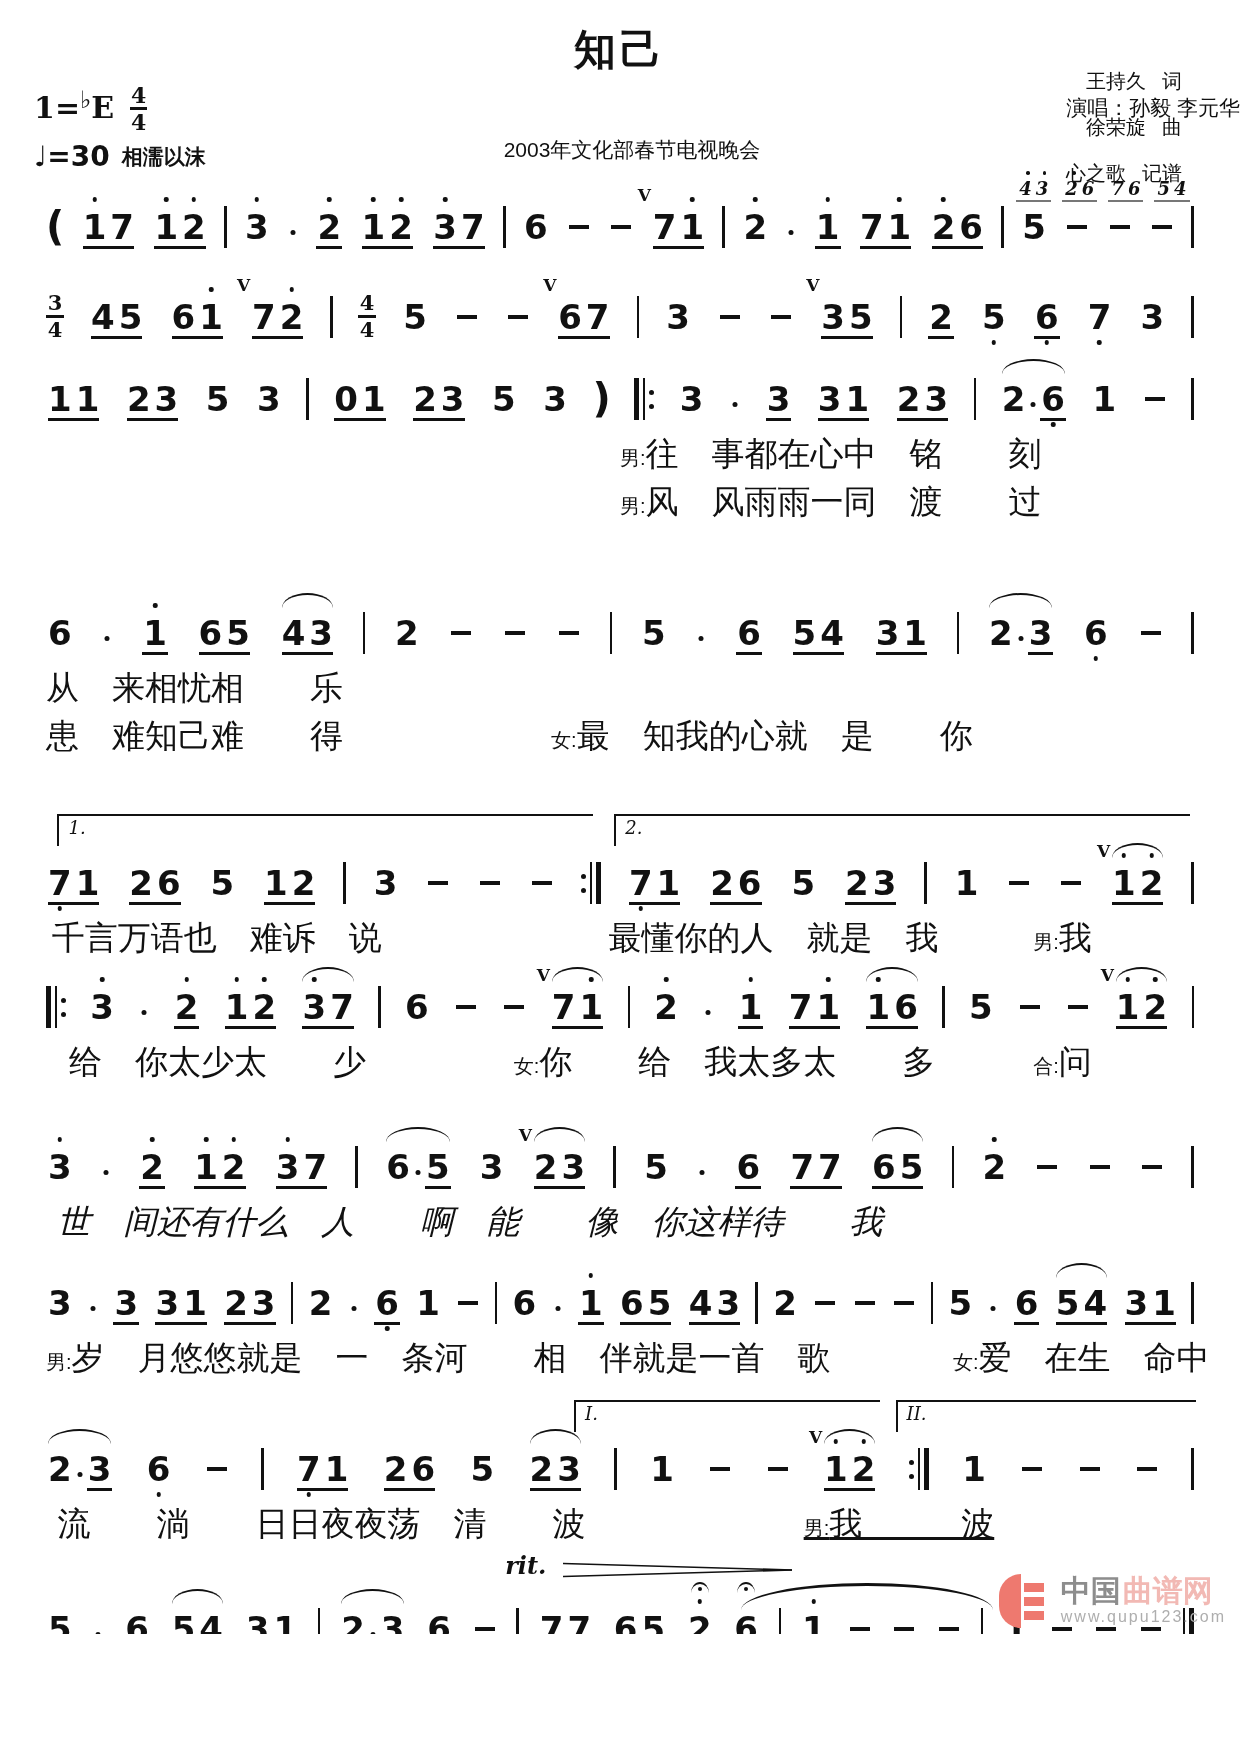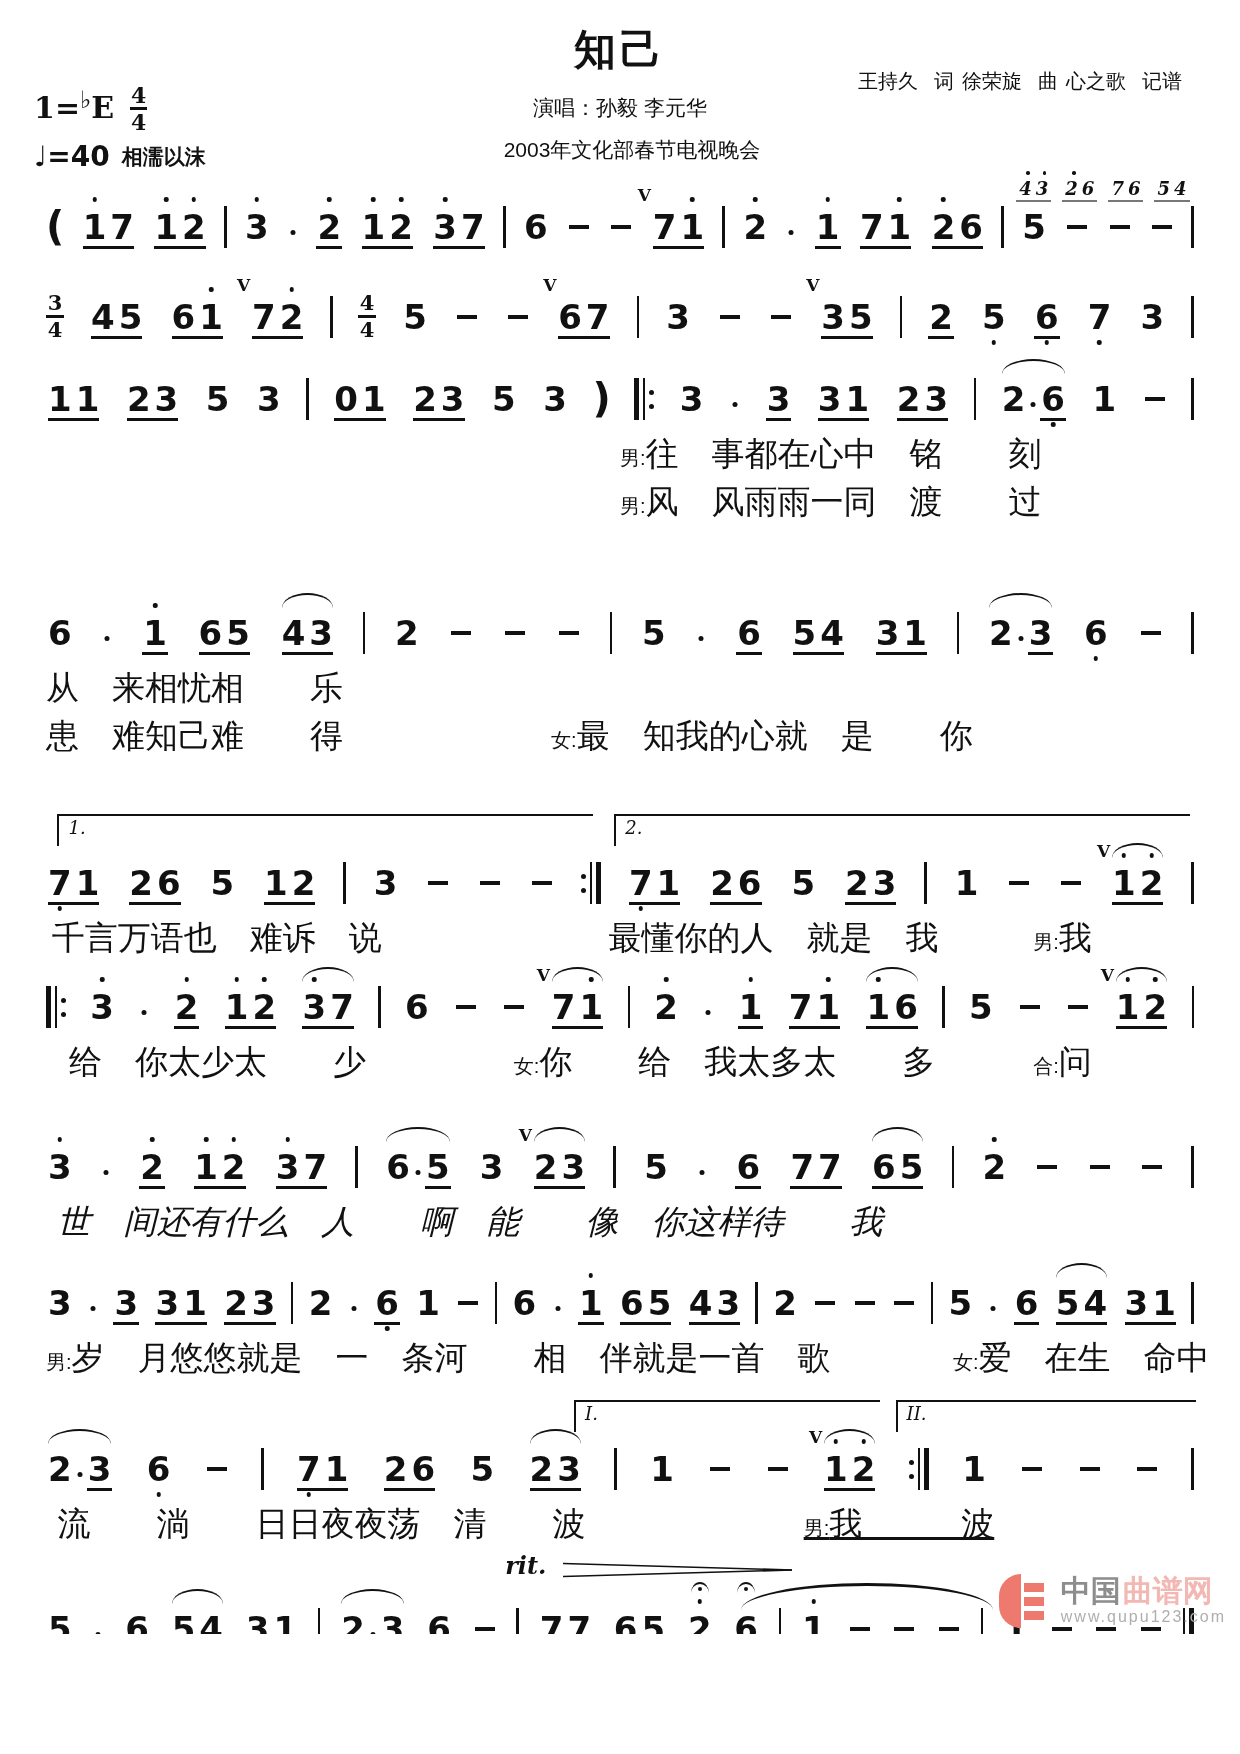--- a/index.html
+++ b/index.html
@@ -10,23 +10,23 @@
   .title{position:absolute;top:26px;left:0;right:0;text-align:center;
          font:bold 42px/48px "Liberation Sans",sans-serif;letter-spacing:4px;}
   .keyblock{position:absolute;left:34px;top:84px;font:bold 30px/34px "DejaVu Serif",serif;}
   .keyline{display:flex;align-items:center;}
   .flat{font-size:24px;vertical-align:top;position:relative;top:-8px;}
   .frac{display:inline-flex;flex-direction:column;align-items:center;margin-left:16px;}
   .frac .fn{font:bold 22px/22px "DejaVu Serif",serif;}
   .frac .fl{width:17px;height:2.5px;background:#111;margin:1px 0;}
   .tempoline{display:flex;align-items:center;margin-top:8px;font:bold 28px/32px "DejaVu Sans",sans-serif;}
   .tempotext{font:normal 21px/24px "Liberation Sans",sans-serif;margin-left:12px;font-weight:bold;}
-  .performer{position:absolute;top:96px;left:0;right:0;text-align:center;font:normal 21px/24px "Liberation Sans",sans-serif;}
+  .performer{position:absolute;top:96px;left:0;right:0;text-align:right;font:normal 21px/24px "Liberation Sans",sans-serif;}
   .occasion{position:absolute;top:138px;left:0;right:0;text-align:center;font:normal 21px/24px "Liberation Sans",sans-serif;padding-left:24px;}
-  .credits{position:absolute;right:58px;top:70px;display:flex;gap:8px;}
+  .credits{position:absolute;right:58px;top:70px;display:flex;flex-direction:column;gap:24px;}
   .credit-row{display:flex;justify-content:flex-end;gap:16px;font:normal 20px/22px "Liberation Sans",sans-serif;}
 
   
   .system{position:absolute;left:46px;right:46px;}
   .noteline{display:flex;justify-content:space-between;align-items:flex-start;height:64px;}
   .tok{position:relative;display:inline-block;height:64px;flex:0 0 auto;}
   .note{padding:0 2px;}
   .dg{display:block;margin-top:12px;font:bold 34px/38px "DejaVu Sans",sans-serif;}
   .ul{position:absolute;top:50px;left:1px;right:1px;height:2.5px;background:#111;}
   .oda{position:absolute;top:1px;left:50%;transform:translateX(-50%);width:4.5px;height:4.5px;border-radius:50%;background:#111;}
@@ -104,21 +104,21 @@
         <span>E</span>
       <span class="frac">
         <span class="fn">4</span>
         <span class="fl"></span>
         <span class="fn">4</span>
       </span>
     </div>
     <div class="tempoline">
       <span>♩</span>
         <span>=</span>
-        <span>40</span>
+        <span>30</span>
       <span class="tempotext">相濡以沫</span>
     </div>
   </div>
 
   <div class="performer">演唱：孙毅 李元华</div>
   <div class="occasion">2003年文化部春节电视晚会</div>
 
   <div class="credits">
     <div class="credit-row">
       <span>王持久</span>

